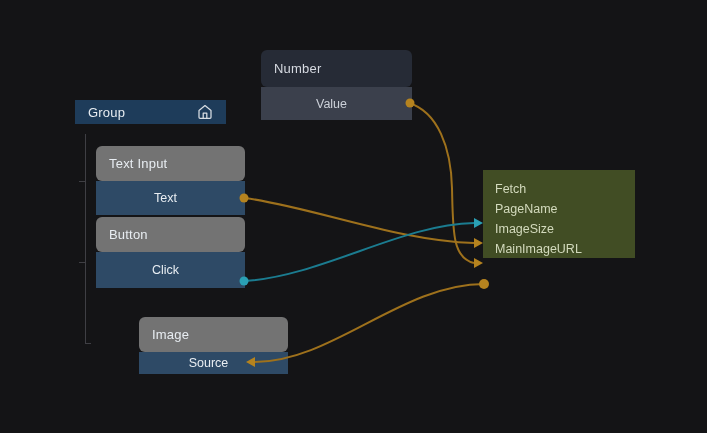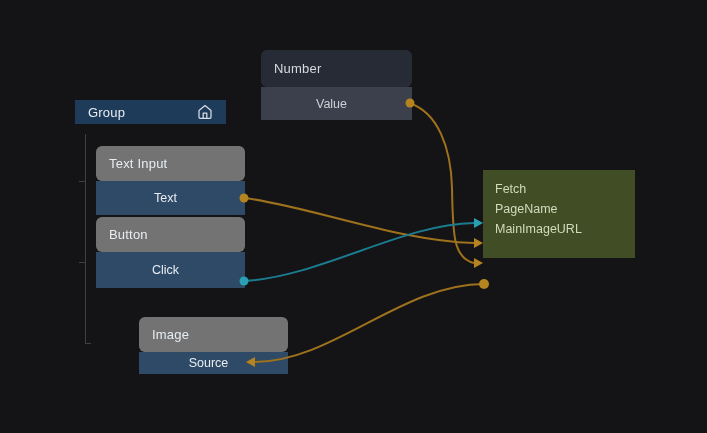--- a/index.html
+++ b/index.html
@@ -115,20 +115,23 @@
 
 <div class="node two-part n-rest">
   <div class="node-body">
     <div class="port-row">
       <span>Fetch</span>
     </div>
     <div class="port-row">
       <span>PageName</span>
     </div>
     <div class="port-row">
+      <span>ImageSize</span>
+    </div>
+    <div class="port-row">
       <span>MainImageURL</span>
     </div>
   </div>
 </div>
 
 <svg class="wires" width="707" height="433" viewBox="0 0 707 433">
 
   <path d="M409,103 C438,112 451,148 452,188 C453,230 452,258 474,263" fill="none" stroke="#9e711c" stroke-width="2"></path>
 
   <path d="M245,198 C312,207 398,241 474,243" fill="none" stroke="#9e711c" stroke-width="2"></path>

